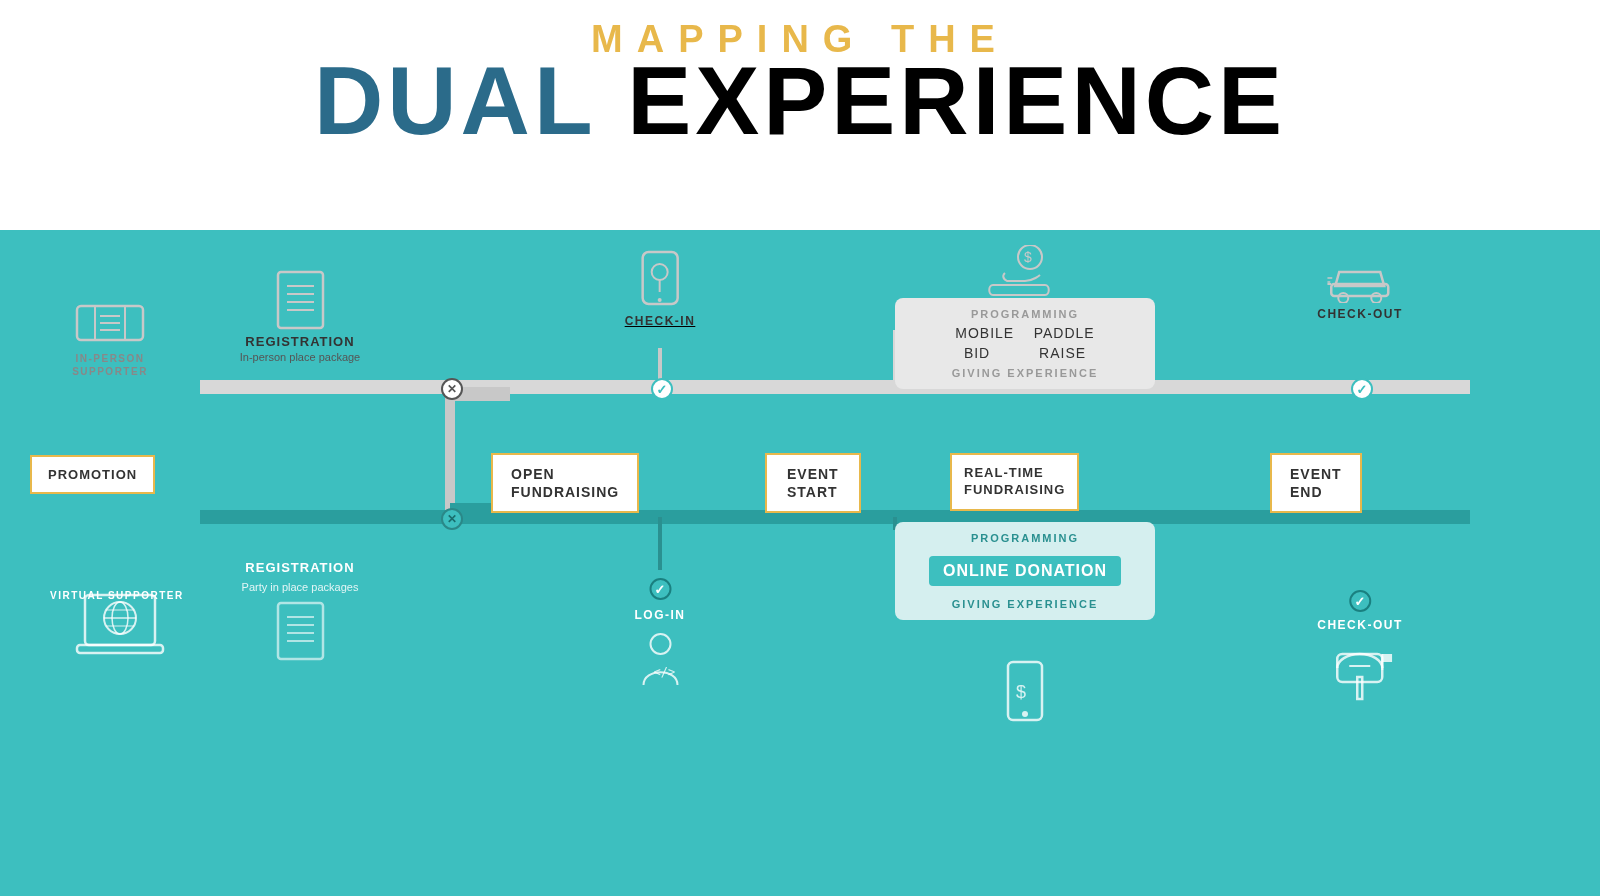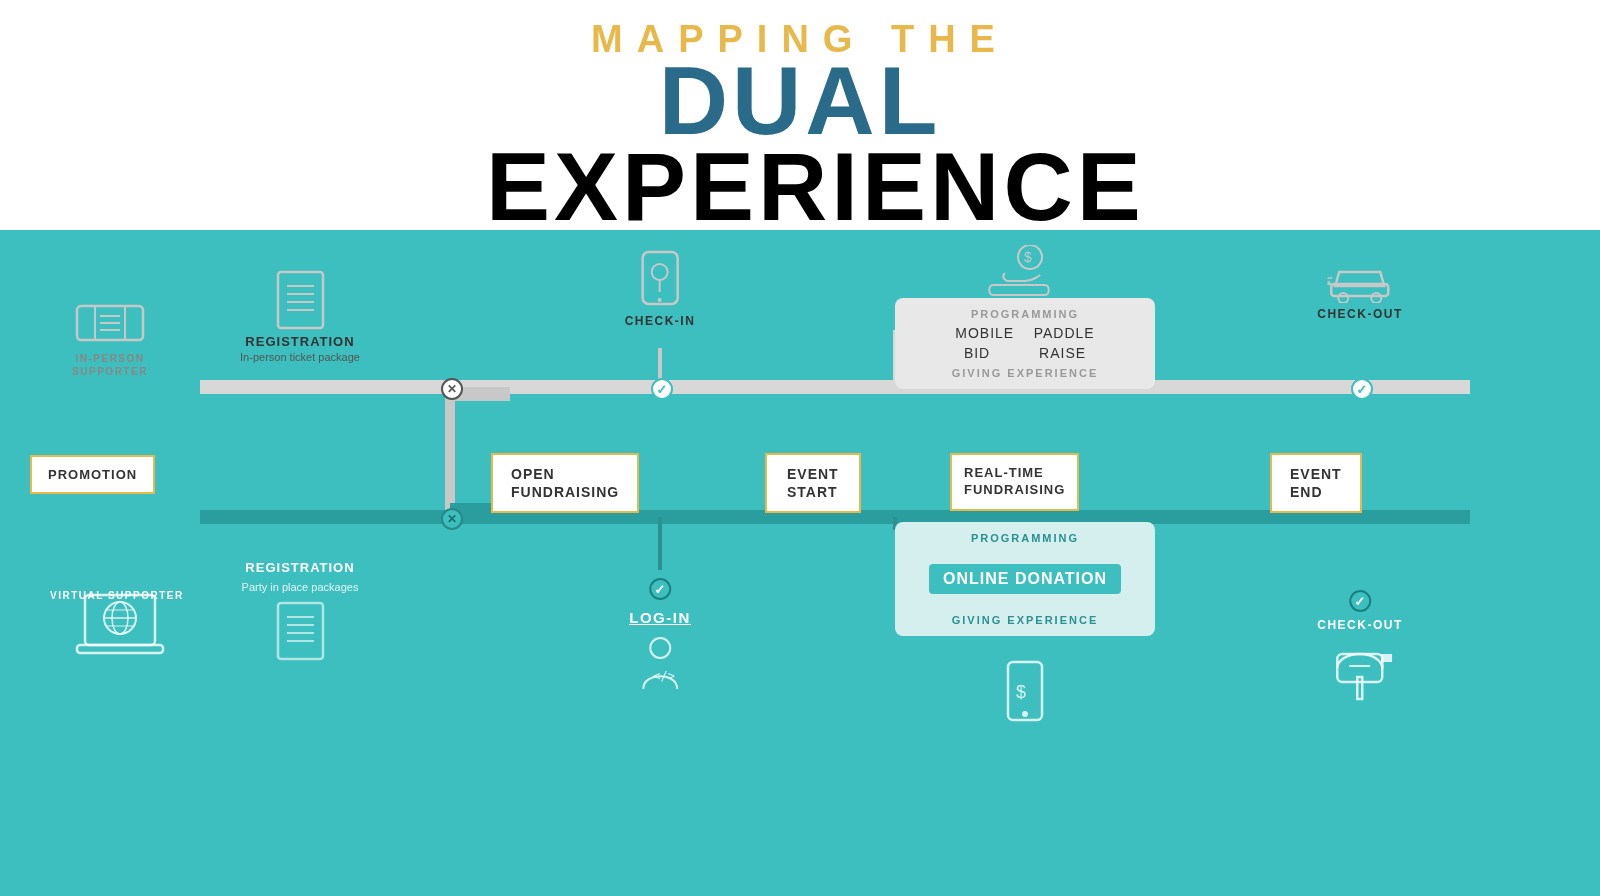--- a/index.html
+++ b/index.html
@@ -142,21 +142,21 @@
     }
 
     .prog-content-teal {
       font-size: 16px;
       font-weight: 900;
       color: #fff;
       text-transform: uppercase;
       letter-spacing: 1px;
       background: #3DBFBF;
       padding: 6px 14px;
-      margin: 16px auto;
+      margin: 8px auto;
       display: inline-block;
       border-radius: 4px;
     }
 
     
     .check-circle {
       width: 22px;
       height: 22px;
       border-radius: 50%;
       border: 2px solid #3DBFBF;
@@ -244,21 +244,21 @@
   </style>
 </head>
 <body>
 
 <div class="white-top"></div>
 
 <div class="teal-bg"></div>
 
 <div class="header">
   <div class="header-mapping">MAPPING THE</div>
-  <div style="display:flex; gap:0; line-height:0.9;flex-direction:column;">
+  <div style="display:flex; gap:0; line-height:0.9;">
     <span class="header-dual">DUAL</span>
     <span class="header-experience">&nbsp;<span>EXPERIENCE</span></span>
   </div>
 </div>
 
 <svg class="connector-svg" viewBox="0 0 1600 896" preserveAspectRatio="none">
 
   <line x1="200" y1="387" x2="1470" y2="387" stroke="#D8D8D8" stroke-width="14"></line>
 
   <line x1="200" y1="517" x2="1470" y2="517" stroke="#2A9E9E" stroke-width="14"></line>
@@ -295,21 +295,21 @@
   <div class="icon-container">
     <svg width="55" height="60" viewBox="0 0 55 60">
       <rect x="5" y="2" width="45" height="56" rx="3" fill="none" stroke="#C8C8C8" stroke-width="2.5"></rect>
       <line x1="14" y1="16" x2="41" y2="16" stroke="#C8C8C8" stroke-width="2"></line>
       <line x1="14" y1="24" x2="41" y2="24" stroke="#C8C8C8" stroke-width="2"></line>
       <line x1="14" y1="32" x2="41" y2="32" stroke="#C8C8C8" stroke-width="2"></line>
       <line x1="14" y1="40" x2="41" y2="40" stroke="#C8C8C8" stroke-width="2"></line>
     </svg>
   </div>
   <div class="node-label text-dark" style="font-size:13px; letter-spacing:1px;">REGISTRATION</div>
-  <div class="node-sublabel">In-person ticket package</div>
+  <div class="node-sublabel">In-person place package</div>
 </div>
 
 <div style="position:absolute; left:30px; top:455px; z-index:10;">
   <div class="yellow-box">
     <span class="node-label text-dark">PROMOTION</span>
   </div>
 </div>
 
 <div style="position:absolute; left:441px; top:378px; z-index:15;">
   <div class="x-circle">
@@ -322,21 +322,21 @@
   </div>
 </div>
 
 <div style="position:absolute; left:475px; top:453px; z-index:10;padding-left:16px;">
   <div class="yellow-box" style="padding:10px 18px;">
     <div class="node-label text-dark" style="font-size:14px;">OPEN</div>
     <div class="node-label text-dark" style="font-size:14px;">FUNDRAISING</div>
   </div>
 </div>
 
-<div style="position:absolute; left:660px; top:250px; text-align:center; z-index:10; transform:translateX(-50%);">
+<div style="position:absolute; left:660px; top:250px; text-align:center; z-index:10; transform:translateX(-50%);text-decoration:underline;">
   <div class="icon-container">
     <svg width="45" height="60" viewBox="0 0 45 60">
       <rect x="5" y="2" width="35" height="52" rx="6" fill="none" stroke="#C8C8C8" stroke-width="2.5"></rect>
       <circle cx="22" cy="22" r="8" fill="none" stroke="#C8C8C8" stroke-width="2"></circle>
       <line x1="22" y1="30" x2="22" y2="42" stroke="#C8C8C8" stroke-width="2"></line>
       <circle cx="22" cy="50" r="2" fill="#C8C8C8"></circle>
     </svg>
   </div>
   <div class="node-label text-dark" style="font-size:12px; letter-spacing:1.5px;">CHECK-IN</div>
 </div>
@@ -427,21 +427,21 @@
       <line x1="14" y1="40" x2="41" y2="40" stroke="rgba(255,255,255,0.6)" stroke-width="2"></line>
     </svg>
   </div>
 </div>
 
 <div style="position:absolute; left:660px; top:578px; text-align:center; z-index:10; transform:translateX(-50%);">
 
   <div class="check-circle-teal" style="border-color:#1A8080; background:#3DBFBF; margin-bottom:8px;">
     <span class="check-mark-white" style="color:#fff;">✓</span>
   </div>
-  <div class="node-label text-white" style="font-size:15px; letter-spacing:1.5px; margin-bottom:6px;text-decoration:underline;">LOG-IN</div>
+  <div class="node-label text-white" style="font-size:12px; letter-spacing:1.5px; margin-bottom:6px;">LOG-IN</div>
   <div class="icon-container">
     <svg width="50" height="65" viewBox="0 0 50 65">
 
       <circle cx="25" cy="14" r="10" fill="none" stroke="rgba(255,255,255,0.8)" stroke-width="2"></circle>
       <path d="M8 55 C8 38 42 38 42 55" fill="none" stroke="rgba(255,255,255,0.8)" stroke-width="2"></path>
 
       <text x="18" y="46" font-size="12" fill="rgba(255,255,255,0.8)" font-family="monospace">&lt;/&gt;</text>
     </svg>
   </div>
 </div>

